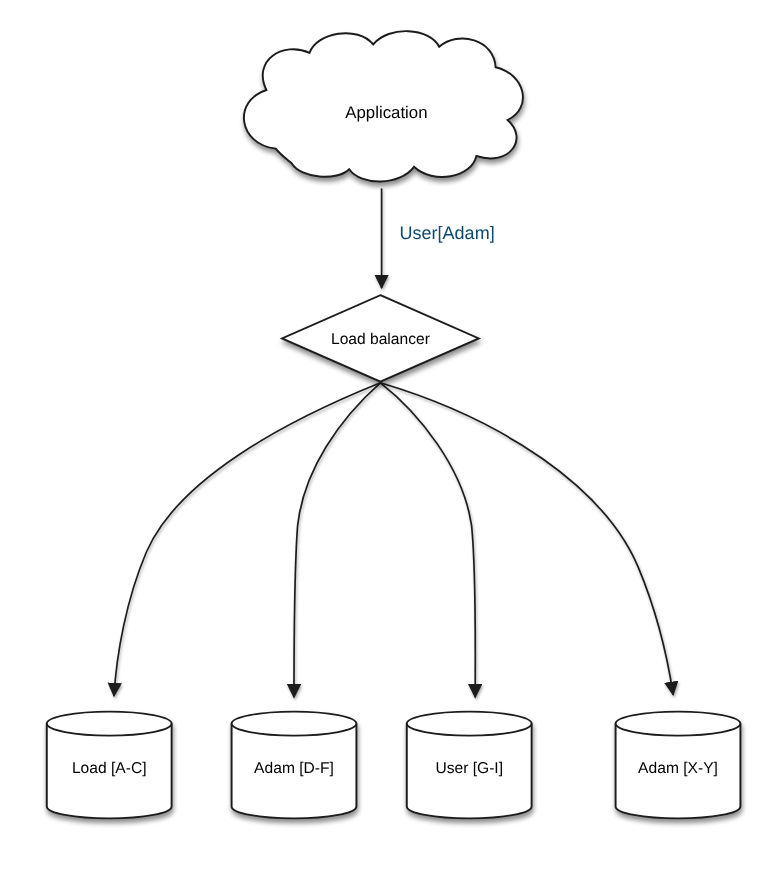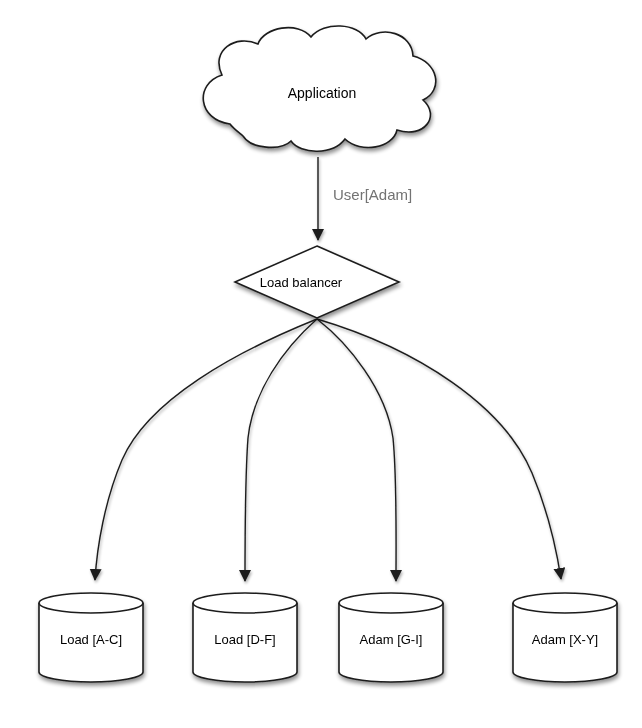--- a/index.html
+++ b/index.html
@@ -39,38 +39,38 @@
     color: #000000;
     transform: translateX(-50%);
     text-align: center;
   }
   .label-application {
     left: 322px;
     top: 85px;
     font-size: 14px;
   }
   .label-load-balancer {
-    left: 301px;
+    left: 317px;
     top: 275px;
     font-size: 13px;
   }
   .label-cyl {
     top: 632px;
   }
   .label-cyl-1 { left: 91px; }
   .label-cyl-2 { left: 245px; }
   .label-cyl-3 { left: 391px; }
   .label-cyl-4 { left: 565px; }
   .edge-label {
     position: absolute;
     left: 333px;
     top: 186px;
     font-size: 15px;
     white-space: nowrap;
-    color: #737373;
+    color: #0c4a6e;
   }
 </style>
 </head>
 <body>
 
 <div id="stage">
 
   <svg id="diagram-svg" width="642" height="728" viewBox="0 0 642 728">
     <defs>
       <filter id="shape-shadow" x="-25%" y="-25%" width="150%" height="160%">
@@ -147,18 +147,18 @@
   </svg>
 
   <div class="node-label label-application">Application</div>
 
   <div class="edge-label">User[Adam]</div>
 
   <div class="node-label label-load-balancer">Load balancer</div>
 
   <div class="node-label label-cyl label-cyl-1">Load [A-C]</div>
 
-  <div class="node-label label-cyl label-cyl-2">Load [D-F]</div>
+  <div class="node-label label-cyl label-cyl-2">Adam [D-F]</div>
 
-  <div class="node-label label-cyl label-cyl-3">Adam [G-I]</div>
+  <div class="node-label label-cyl label-cyl-3">User [G-I]</div>
 
   <div class="node-label label-cyl label-cyl-4">Adam [X-Y]</div>
 </div>
 
 </body></html>

